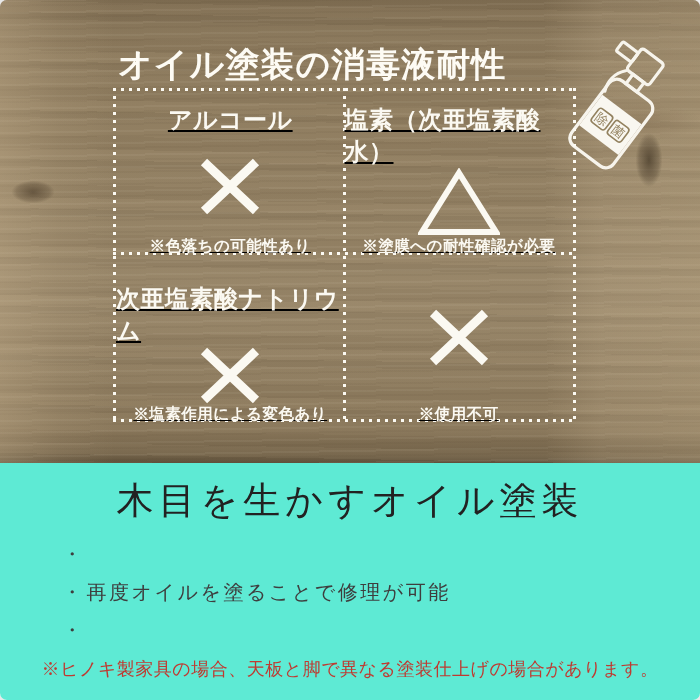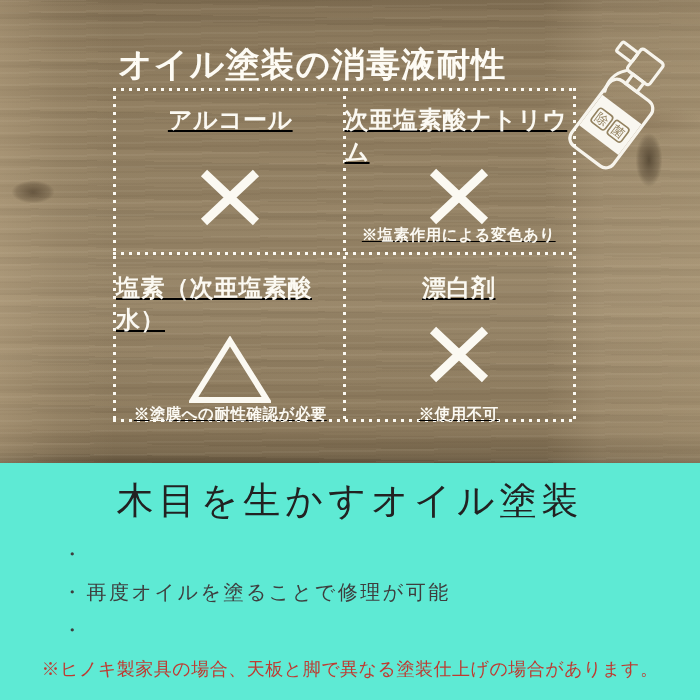--- a/index.html
+++ b/index.html
@@ -1,17 +1,17 @@
 <!DOCTYPE html>
 <html><head>
 <meta charset="utf-8">
 <style>
   html,body{margin:0;padding:0;background:#e8e8e8;}
   .frame{position:relative;width:700px;height:700px;overflow:hidden;background:#fff;
-         font-family:"Liberation Sans",sans-serif;}
+         font-family:"Liberation Sans",sans-serif;border-radius:7px;}
 
   
   .wood{position:absolute;left:0;top:0;width:700px;height:463px;
     background-color:#8f7d60;
     background-image:
       radial-gradient(ellipse 30px 16px at 33px 192px, rgba(56,42,26,.55), rgba(56,42,26,.22) 55%, transparent 72%),
       radial-gradient(ellipse 18px 36px at 649px 160px, rgba(45,34,20,.6), rgba(45,34,20,.25) 55%, transparent 75%),
       radial-gradient(ellipse 90px 26px at 640px 122px, rgba(122,100,72,.35), transparent 70%),
       linear-gradient(90deg, rgba(212,190,154,.30) 0px, rgba(212,190,154,.10) 60px, transparent 115px, transparent 545px, rgba(216,196,162,.18) 600px, rgba(206,186,150,.28) 700px),
       repeating-linear-gradient(179deg, rgba(255,246,226,.055) 0 2px, transparent 2px 5px, rgba(70,54,34,.06) 5px 7px, transparent 7px 12px),
@@ -96,46 +96,46 @@
       <div class="cells">
 
         <div class="cell">
           <div class="cell-head">アルコール</div>
           <div class="sym">
             <svg width="62" height="57" viewBox="0 0 62 57">
                 <path d="M5 4 L57 53 M57 4 L5 53" stroke="#fbf9f2" stroke-width="9"></path>
               </svg>
 
           </div>
+          <div class="cell-note">※色落ちの可能性あり</div>
+        </div>
+
+        <div class="cell">
+          <div class="cell-head">塩素（次亜塩素酸水）</div>
+          <div class="sym">
+
+            <svg width="82" height="68" viewBox="0 0 82 68">
+                <polygon points="41,5 78,64 4,64" fill="none" stroke="#fbf9f2" stroke-width="6"></polygon>
+              </svg>
+          </div>
+          <div class="cell-note">※塗膜への耐性確認が必要</div>
         </div>
 
         <div class="cell">
           <div class="cell-head">次亜塩素酸ナトリウム</div>
           <div class="sym">
             <svg width="62" height="57" viewBox="0 0 62 57">
                 <path d="M5 4 L57 53 M57 4 L5 53" stroke="#fbf9f2" stroke-width="9"></path>
               </svg>
 
           </div>
           <div class="cell-note">※塩素作用による変色あり</div>
         </div>
 
         <div class="cell">
-          <div class="cell-head">塩素（次亜塩素酸水）</div>
-          <div class="sym">
-
-            <svg width="82" height="68" viewBox="0 0 82 68">
-                <polygon points="41,5 78,64 4,64" fill="none" stroke="#fbf9f2" stroke-width="6"></polygon>
-              </svg>
-          </div>
-          <div class="cell-note">※塗膜への耐性確認が必要</div>
-        </div>
-
-        <div class="cell">
-          <div class="cell-head">漂白剤</div>
           <div class="sym">
             <svg width="62" height="57" viewBox="0 0 62 57">
                 <path d="M5 4 L57 53 M57 4 L5 53" stroke="#fbf9f2" stroke-width="9"></path>
               </svg>
 
           </div>
           <div class="cell-note">※使用不可</div>
         </div>
 
       </div>

